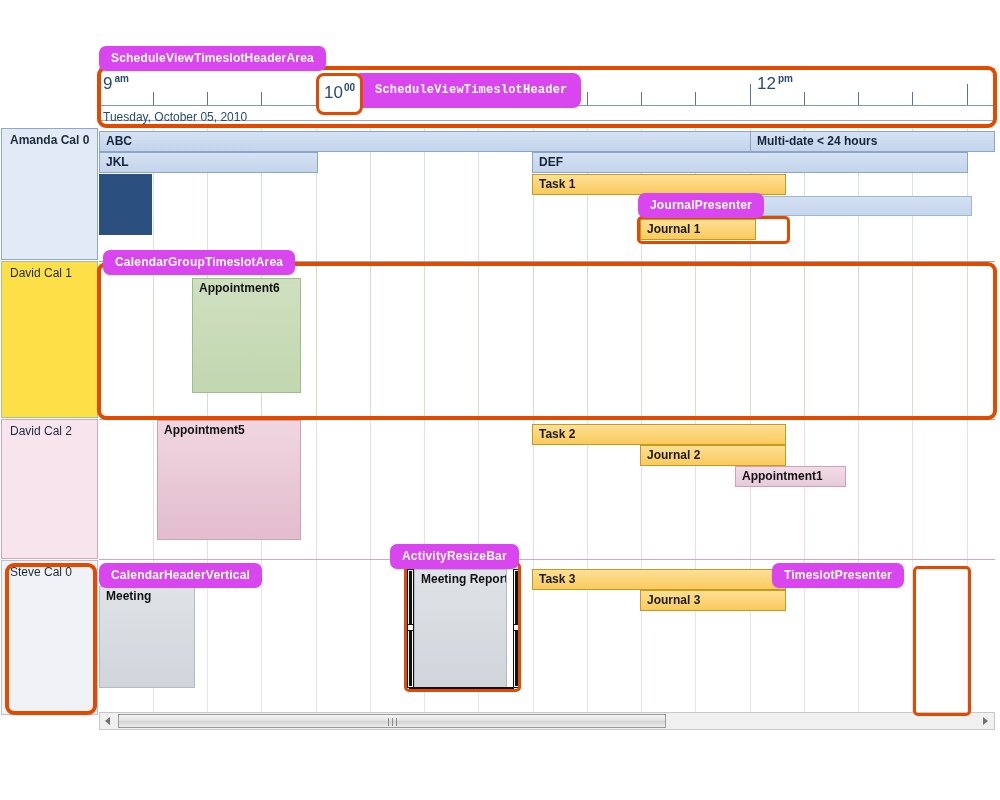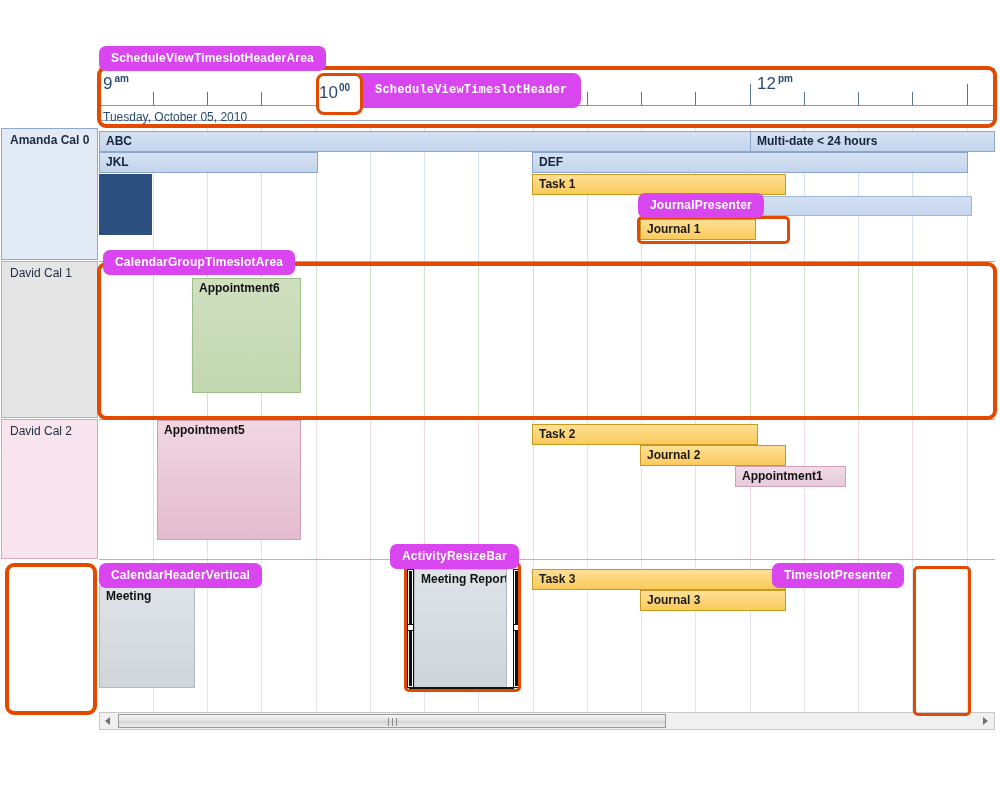--- a/index.html
+++ b/index.html
@@ -38,21 +38,21 @@
   
   .cal-head{
     left:1px;width:97px;
     border:1px solid #9aaec9;
     box-sizing:border-box;
     padding:4px 0 0 8px;
     font-size:12px;
     color:#1b2b3f;
   }
   .cal-head.amanda{top:128px;height:132px;background:#e2eaf6;border-color:#8fa9cb;font-weight:bold;}
-  .cal-head.david1{top:261px;height:157px;background:#e5e5e5;border-color:#a8bf94;}
+  .cal-head.david1{top:261px;height:157px;background:#fde047;border-color:#a8bf94;}
   .cal-head.david0{top:419px;height:140px;background:#f8e4ec;border-color:#d7a6bd;}
   .cal-head.steve{top:560px;height:155px;background:#f0f2f5;border-color:#b9c2cf;}
 
   
   #grid{left:99px;top:128px;width:896px;height:587px;overflow:hidden;}
   .vline{position:absolute;top:0;bottom:0;width:1px;}
 
   .group{position:absolute;left:0;width:896px;box-sizing:border-box;}
   .group.g-amanda{top:0;height:133px;background:#ffffff;}
   .group.g-david1{top:133px;height:158px;background:#ffffff;border-top:1px solid #8fa9cb;}
@@ -141,20 +141,21 @@
   
   #ts-pill{
     position:absolute;
     background:#ffffff;
     border:3px solid #e44900;
     border-radius:8px;
     box-sizing:border-box;
     z-index:62;
     color:#2b4a70;
     font-size:17px;
+    text-align:center;
     padding-top:6px;
   }
   #ts-pill .mer{font-size:10px;font-weight:bold;vertical-align:super;margin-left:1px;}
 
   
   #hsb{
     left:99px;top:712px;width:896px;height:18px;
     background:#f0f0f0;border:1px solid #c8c8c8;box-sizing:border-box;
   }
   #hsb .arrow{position:absolute;top:0;width:16px;height:16px;}
@@ -209,20 +210,23 @@
 
   <div class="abs cal-head amanda">
     <span>Amanda Cal 0</span>
   </div>
   <div class="abs cal-head david1">
     <span>David Cal 1</span>
   </div>
   <div class="abs cal-head david0">
     <span>David Cal 2</span>
   </div>
+  <div class="abs cal-head steve">
+    <span>Steve Cal 0</span>
+  </div>
 
   <div class="abs" id="grid">
 
     <div class="group g-amanda">
       <div class="vline" style="left:54px;"></div>
         <div class="vline" style="left:108px;"></div>
       <div class="vline" style="left:162px;"></div>
         <div class="vline" style="left:217px;"></div>
       <div class="vline" style="left:271px;"></div>
         <div class="vline" style="left:325px;"></div>
@@ -306,21 +310,21 @@
   <div class="abs band" style="left:640px;top:196px;width:332px;z-index:9;"></div>
 
   <div class="abs task" style="left:532px;top:174px;width:254px;z-index:20;">Task 1</div>
 
   <div class="abs task" style="left:640px;top:219px;width:116px;z-index:22;">Journal 1</div>
 
   <div class="abs appt green" style="left:192px;top:278px;width:109px;height:115px;z-index:20;">Appointment6</div>
 
   <div class="abs appt pink" style="left:157px;top:420px;width:144px;height:120px;z-index:20;">Appointment5</div>
 
-  <div class="abs task" style="left:532px;top:424px;width:226px;z-index:20;">Task 2</div>
+  <div class="abs task" style="left:532px;top:424px;width:254px;z-index:20;">Task 2</div>
   <div class="abs task" style="left:640px;top:445px;width:146px;z-index:21;">Journal 2</div>
   <div class="abs appt pink2" style="left:735px;top:466px;width:111px;height:21px;z-index:22;">Appointment1</div>
 
   <div class="abs appt gray" style="left:99px;top:586px;width:96px;height:102px;z-index:20;">Meeting</div>
 
   <div class="abs appt gray" style="left:414px;top:569px;width:93px;height:119px;z-index:20;">Meeting Report</div>
 
   <div class="abs task" style="left:532px;top:569px;width:254px;z-index:20;">Task 3</div>
   <div class="abs task" style="left:640px;top:590px;width:146px;z-index:21;">Journal 3</div>
 

